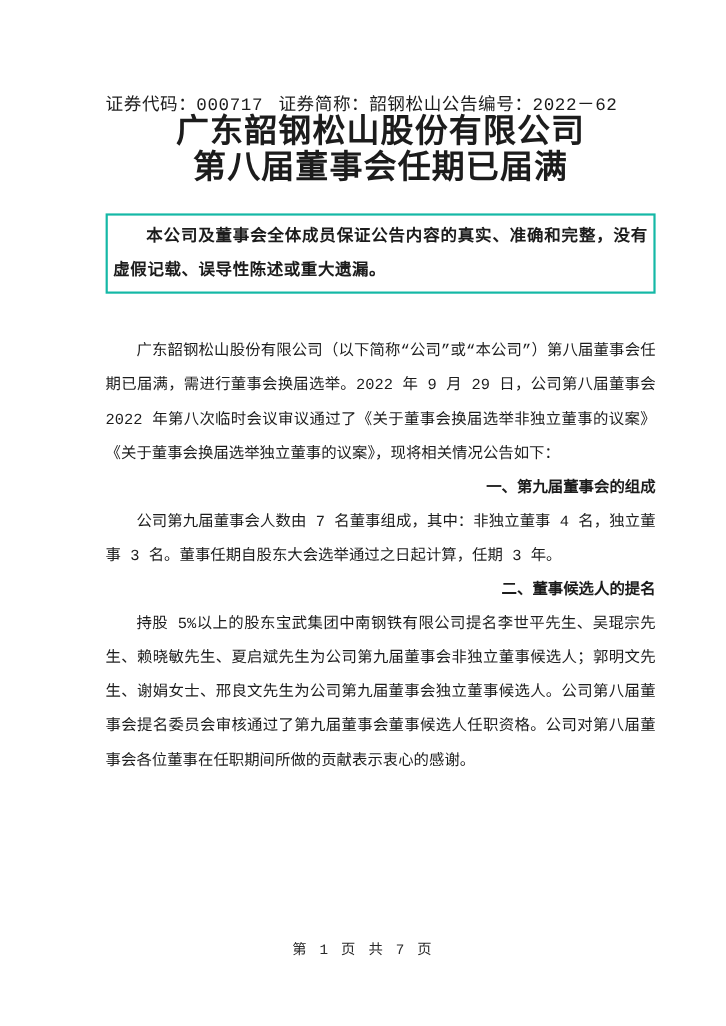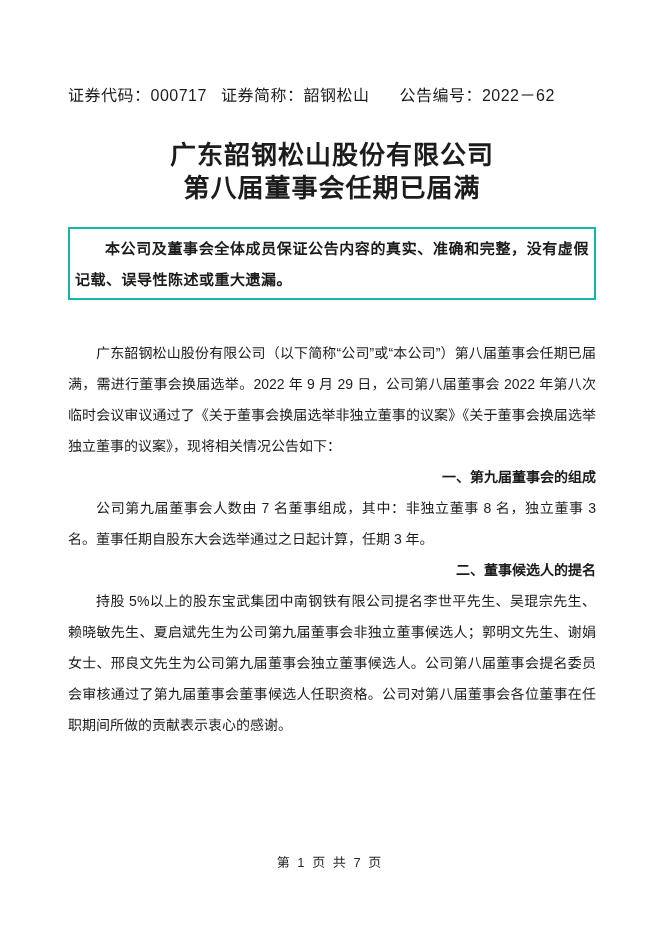--- a/index.html
+++ b/index.html
@@ -6,41 +6,40 @@
     margin: 0;
     padding: 0;
     background: #ffffff;
   }
   .page {
     position: relative;
     width: 660px;
     height: 933px;
     box-sizing: border-box;
     margin: 0 auto;
-    padding: 86px 64px 0 68px;
+    padding: 86px 64px 0 96px;
     background: #ffffff;
     color: #1c1c1c;
-    font-family: Liberation Sans, sans-serif;
+    font-family: Liberation Mono, monospace;
     overflow: hidden;
   }
   .doc-header {
     display: flex;
     align-items: baseline;
     font-size: 16px;
     line-height: 20px;
     white-space: nowrap;
     letter-spacing: 0.5px;
   }
   .doc-header .seg-name { margin-left: 14px; }
-  .doc-header .seg-no   { margin-left: 30px; }
+  .doc-header .seg-no   { }
   .doc-title {
-    margin-top: 33px;
     text-align: center;
     font-weight: bold;
-    font-size: 26px;
+    font-size: 30px;
     line-height: 33px;
     letter-spacing: 1px;
   }
   .notice-box {
     margin-top: 22px;
     border: 2px solid #14b8a6;
     padding: 4px 5px 3px 5px;
     box-sizing: border-box;
     font-weight: bold;
     font-size: 15px;
@@ -90,21 +89,21 @@
     <div>第八届董事会任期已届满</div>
   </div>
 
   <div class="notice-box">
     <span>本公司及董事会全体成员保证公告内容的真实、准确和完整，没有虚假记载、误导性陈述或重大遗漏。</span>
   </div>
 
   <div class="content">
     <p class="para">广东韶钢松山股份有限公司（以下简称“公司”或“本公司”）第八届董事会任期已届满，需进行董事会换届选举。2022 年 9 月 29 日，公司第八届董事会 2022 年第八次临时会议审议通过了《关于董事会换届选举非独立董事的议案》《关于董事会换届选举独立董事的议案》，现将相关情况公告如下：</p>
     <p class="heading">一、第九届董事会的组成</p>
-    <p class="para">公司第九届董事会人数由 7 名董事组成，其中：非独立董事 8 名，独立董事 3 名。董事任期自股东大会选举通过之日起计算，任期 3 年。</p>
+    <p class="para">公司第九届董事会人数由 7 名董事组成，其中：非独立董事 4 名，独立董事 3 名。董事任期自股东大会选举通过之日起计算，任期 3 年。</p>
     <p class="heading">二、董事候选人的提名</p>
     <p class="para">持股 5%以上的股东宝武集团中南钢铁有限公司提名李世平先生、吴琨宗先生、赖晓敏先生、夏启斌先生为公司第九届董事会非独立董事候选人；郭明文先生、谢娟女士、邢良文先生为公司第九届董事会独立董事候选人。公司第八届董事会提名委员会审核通过了第九届董事会董事候选人任职资格。公司对第八届董事会各位董事在任职期间所做的贡献表示衷心的感谢。</p>
   </div>
 
   <div class="page-footer">
     <span>第 1 页 共 7 页</span>
   </div>
 
 </div>
 

